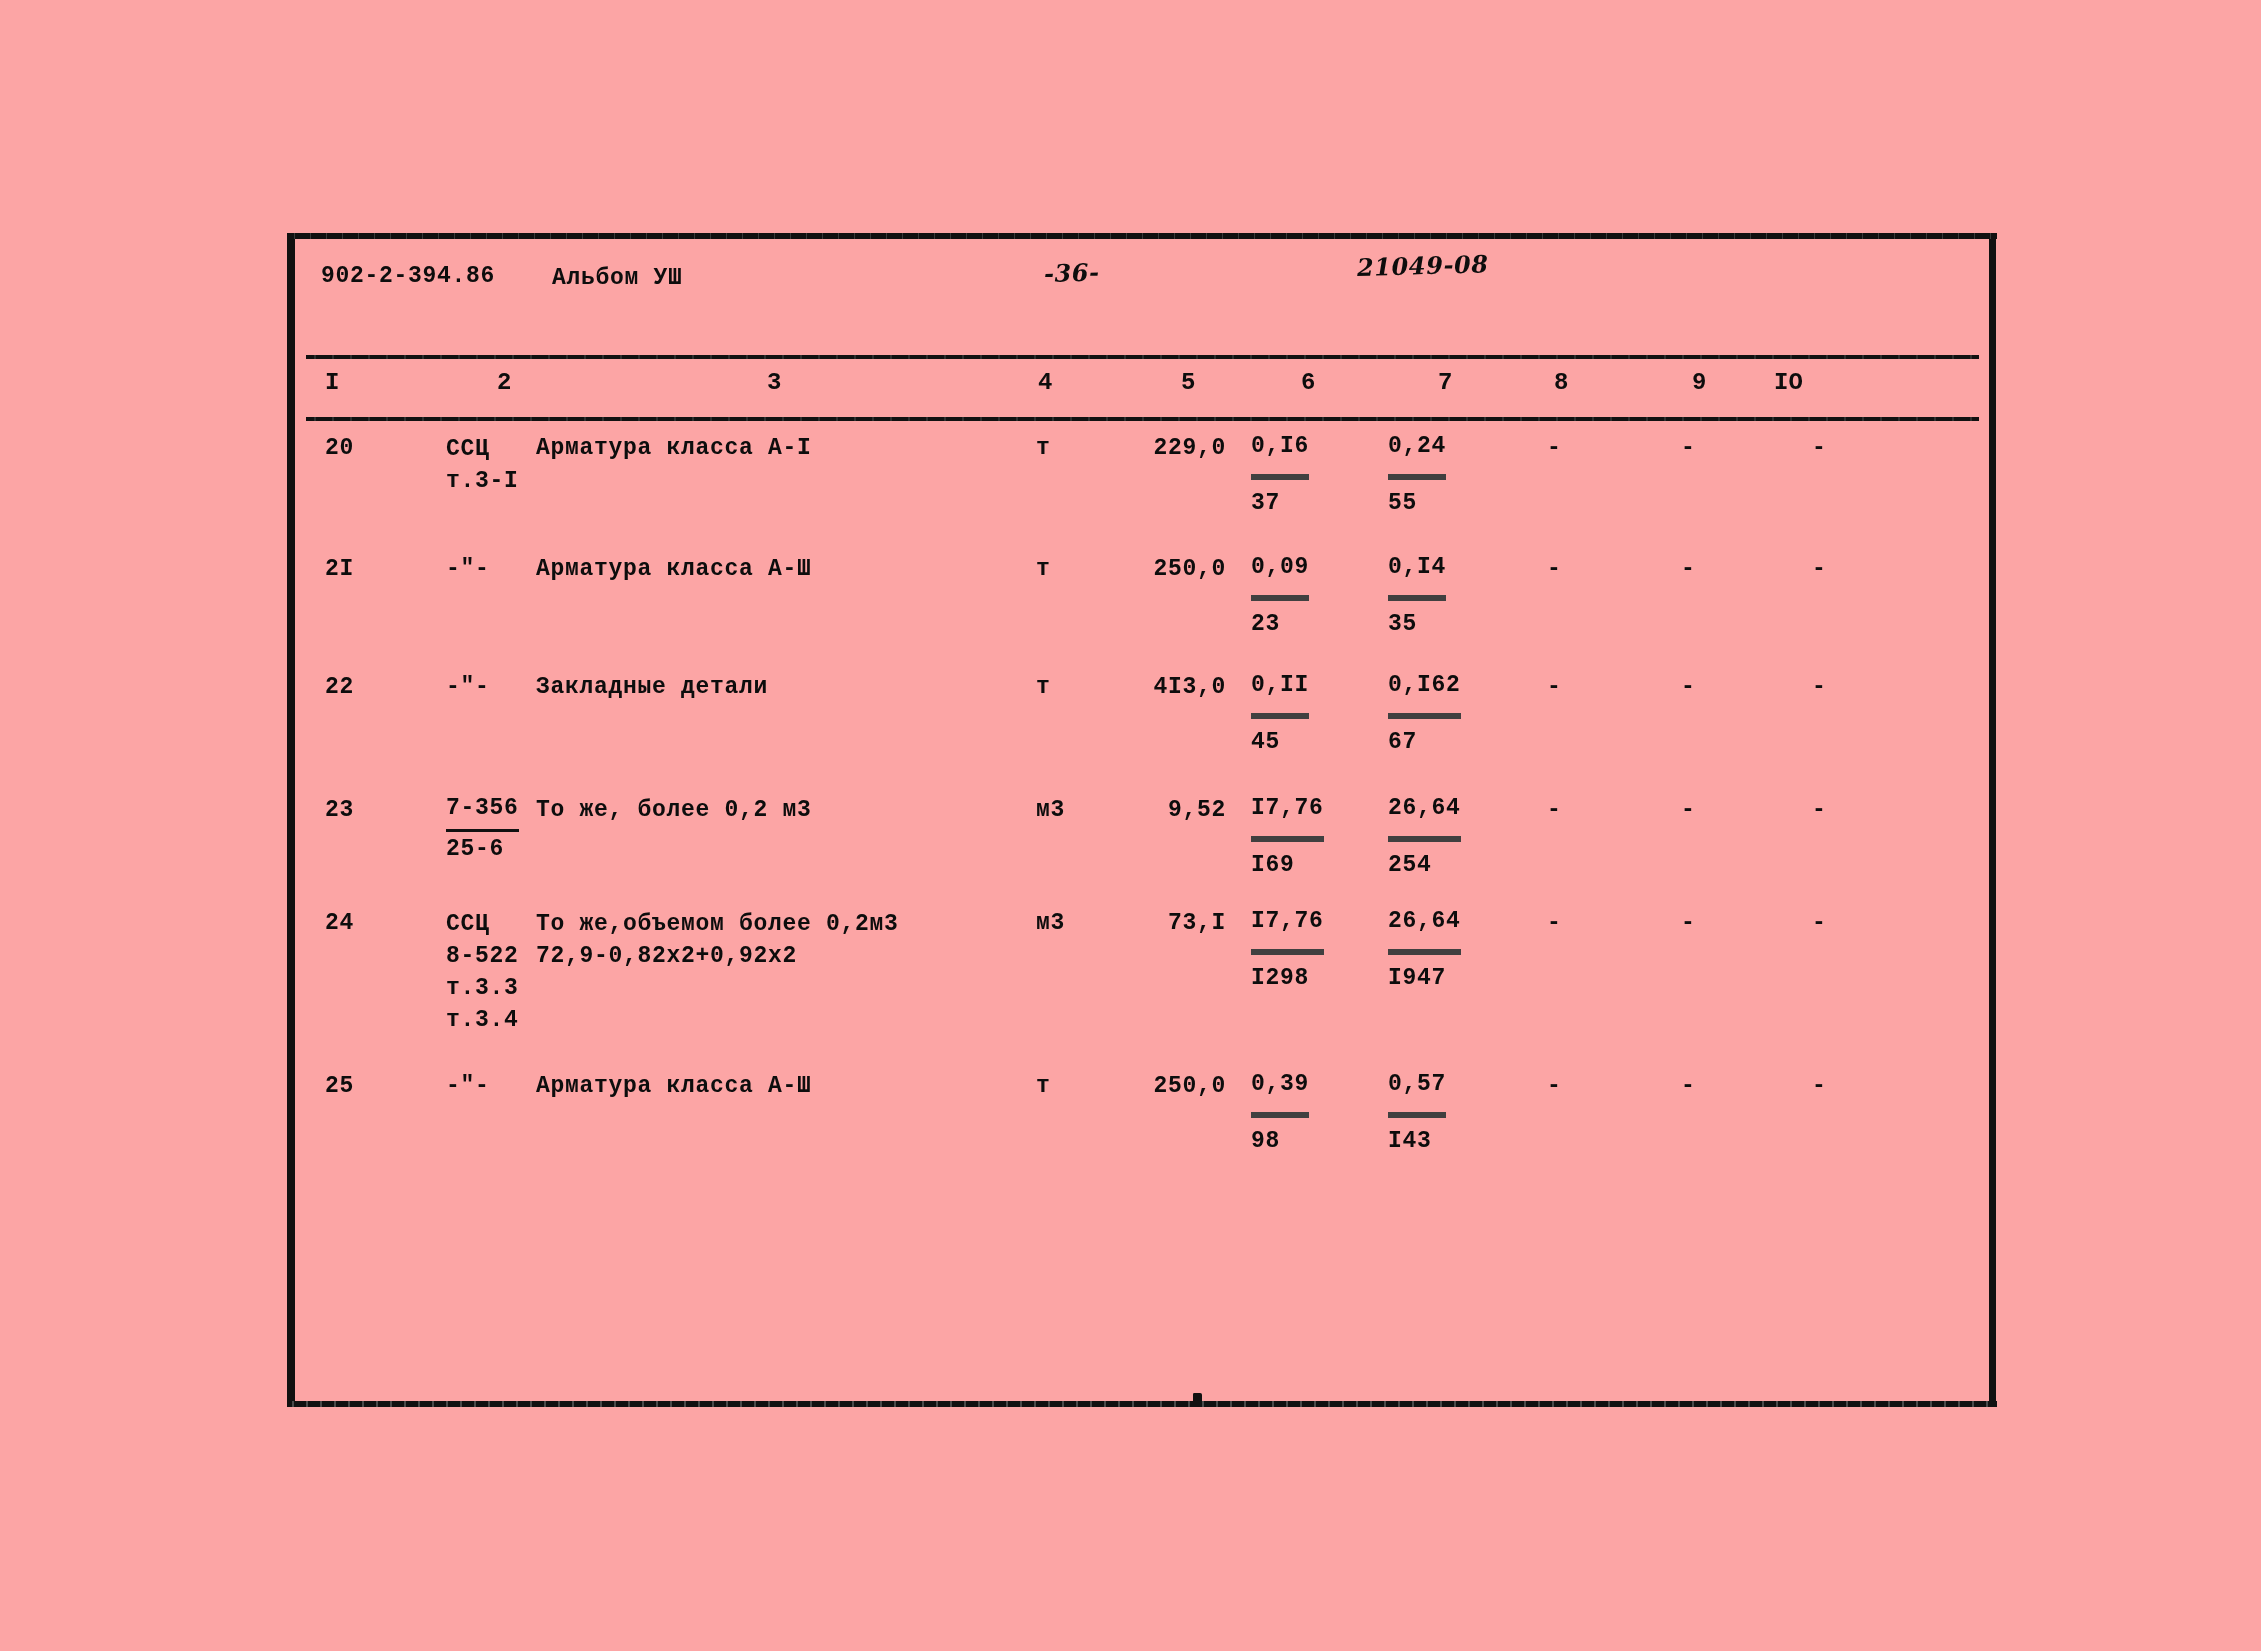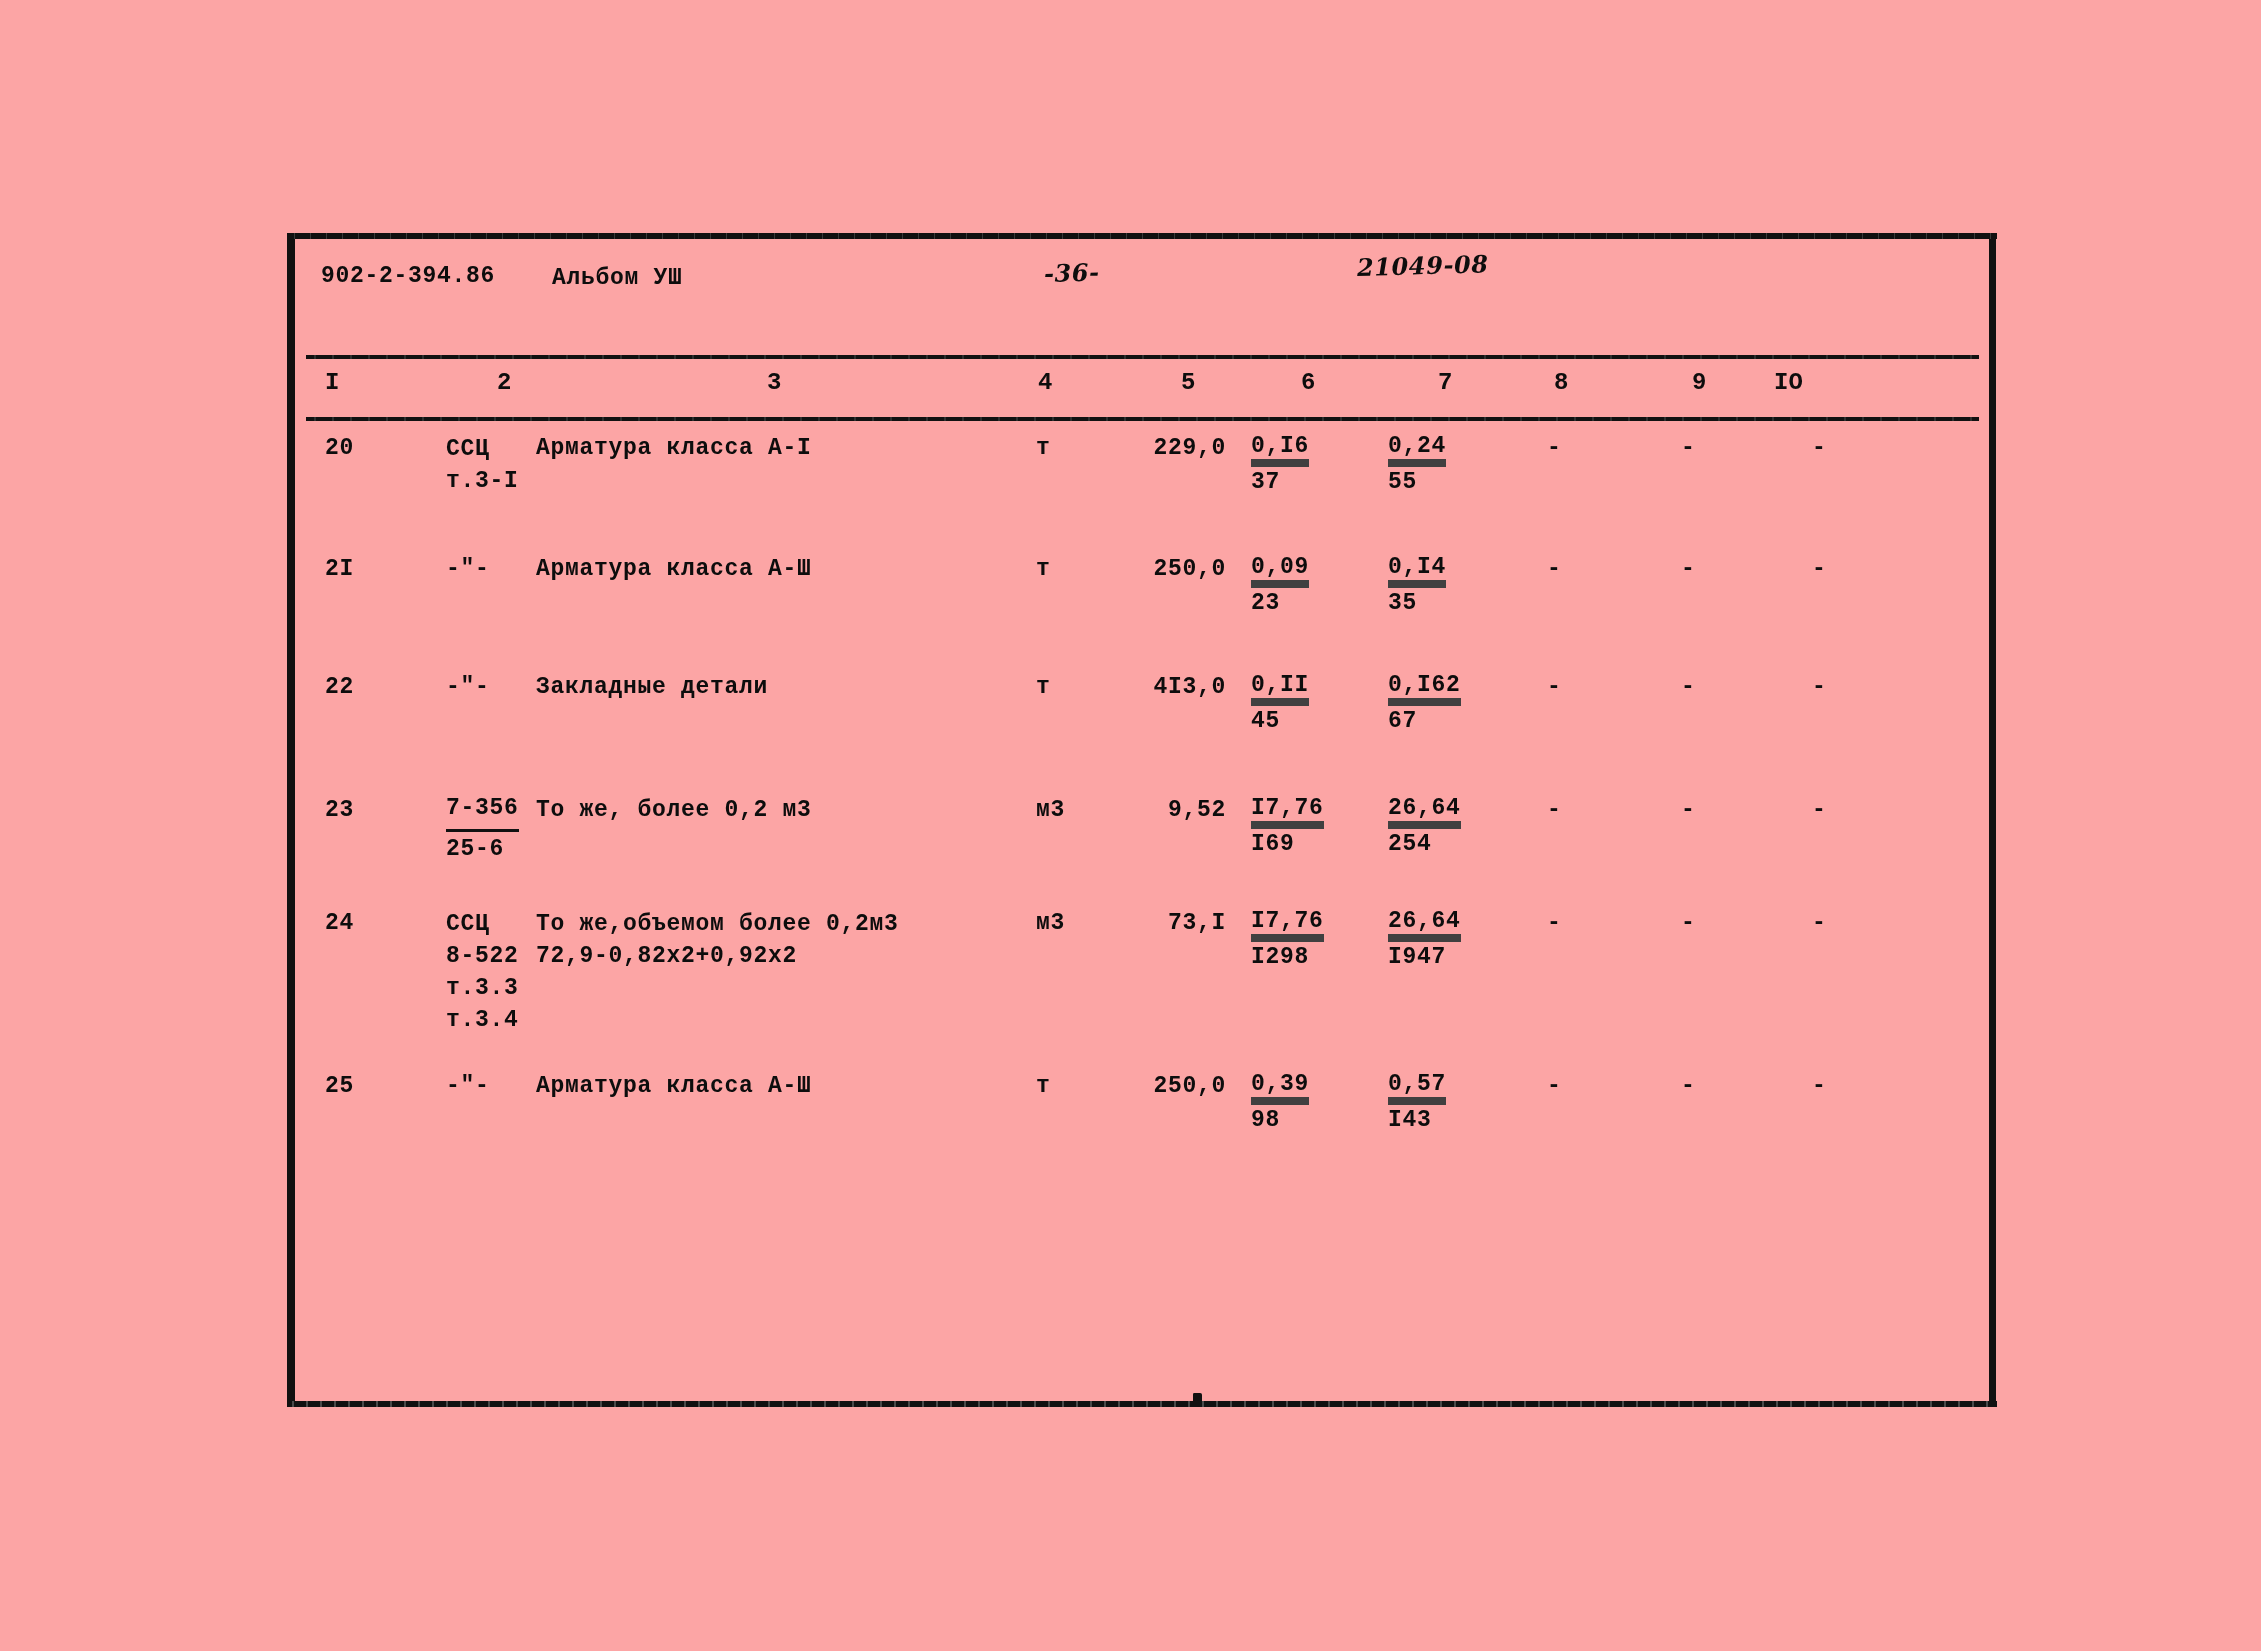--- a/index.html
+++ b/index.html
@@ -132,24 +132,24 @@
 
   .multi { line-height: 32px; }
 
   
   .frac { position: absolute; white-space: pre;
           font-family: "Liberation Mono", "DejaVu Sans Mono", monospace;
           font-size: 23px; font-weight: 700; letter-spacing: 0.7px;
           color: #0d0d0d; }
   .frac .num {
     display: block;
-    border-bottom: 8px solid #404040;
-    padding-bottom: 0;
-  }
-  .frac .den { display: block; padding-top: 2px; }
+    border-bottom: 6px solid #404040;
+    padding-bottom: 15px;
+  }
+  .frac .den { display: block; padding-top: 10px; }
 
   
   .code-frac .num {
     display: block;
     border-bottom: 3px solid #111111;
     padding-bottom: 8px;
   }
   .code-frac .den { display: block; padding-top: 4px; }
 
   .dash { font-size: 23px; font-weight: 700; }

